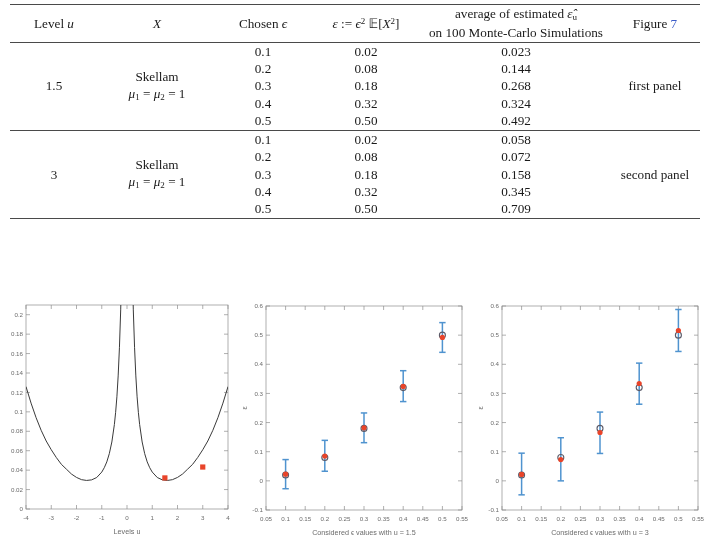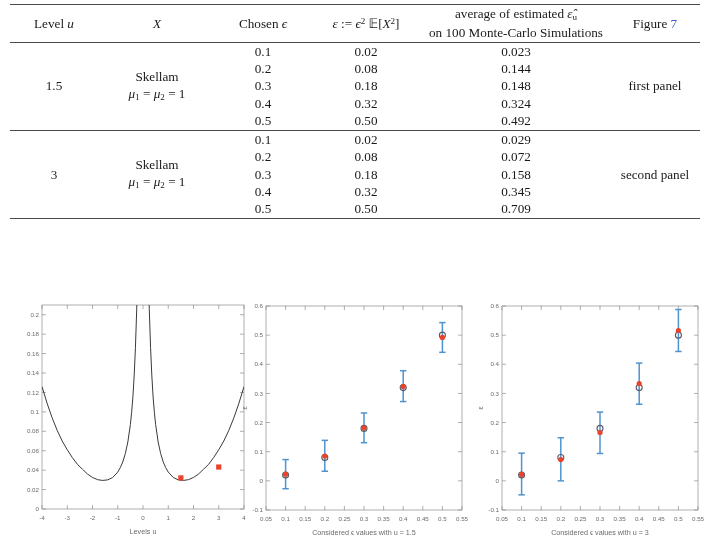--- a/index.html
+++ b/index.html
@@ -41,21 +41,21 @@
 
   .num{font-size:13.2px;padding:4.2px 0;}
   .blk{font-size:13.2px;}
   .mathi{font-style:italic;font-family:"Liberation Serif",serif;}
   .sub{font-size:9px;vertical-align:-0.25em;}
   .sup{font-size:9px;vertical-align:0.45em;}
 
   
   .figs{position:absolute;left:0;top:292px;width:710px;height:260px;}
   .fig{position:absolute;top:0;width:237px;height:260px;}
-  .fig1{left:0;padding-left:16px;}
+  .fig1{left:0;}
   .fig2{left:236px;text-decoration:underline;}
   .fig3{left:472px;}
   .fig svg{display:block;}
   text{font-family:"Liberation Sans",sans-serif;fill:#6b6b6b;}
   .tick{font-size:6.2px;}
   .axlab{font-size:7.2px;fill:#6b6b6b;}
   .tickline{stroke:#8d8d8d;stroke-width:0.7;}
   .curve{stroke:#3a3a3a;stroke-width:1.0;fill:none;}
   .ebar{stroke:#4f93cf;stroke-width:1.5;}
   .ebar-cap{stroke:#4f93cf;stroke-width:1.5;}
@@ -106,42 +106,42 @@
           <td class="blk" rowspan="5">first panel</td>
         </tr>
         <tr>
           <td class="num">0.2</td>
           <td class="num">0.08</td>
           <td class="num">0.144</td>
         </tr>
         <tr>
           <td class="num">0.3</td>
           <td class="num">0.18</td>
-          <td class="num">0.148</td>
+          <td class="num">0.268</td>
         </tr>
         <tr>
           <td class="num">0.4</td>
           <td class="num">0.32</td>
           <td class="num">0.324</td>
         </tr>
         <tr>
           <td class="num">0.5</td>
           <td class="num">0.50</td>
           <td class="num">0.492</td>
         </tr>
 
         <tr class="rule-mid">
           <td class="num" rowspan="5">3</td>
           <td class="blk" rowspan="5">
             <div>Skellam</div>
             <div><span class="mathi">μ</span><span class="sub">1</span> = <span class="mathi">μ</span><span class="sub">2</span> = 1</div>
           </td>
           <td class="num">0.1</td>
           <td class="num">0.02</td>
-          <td class="num">0.029</td>
+          <td class="num">0.058</td>
           <td class="blk" rowspan="5">second panel</td>
         </tr>
         <tr>
           <td class="num">0.2</td>
           <td class="num">0.08</td>
           <td class="num">0.072</td>
         </tr>
         <tr>
           <td class="num">0.3</td>
           <td class="num">0.18</td>

